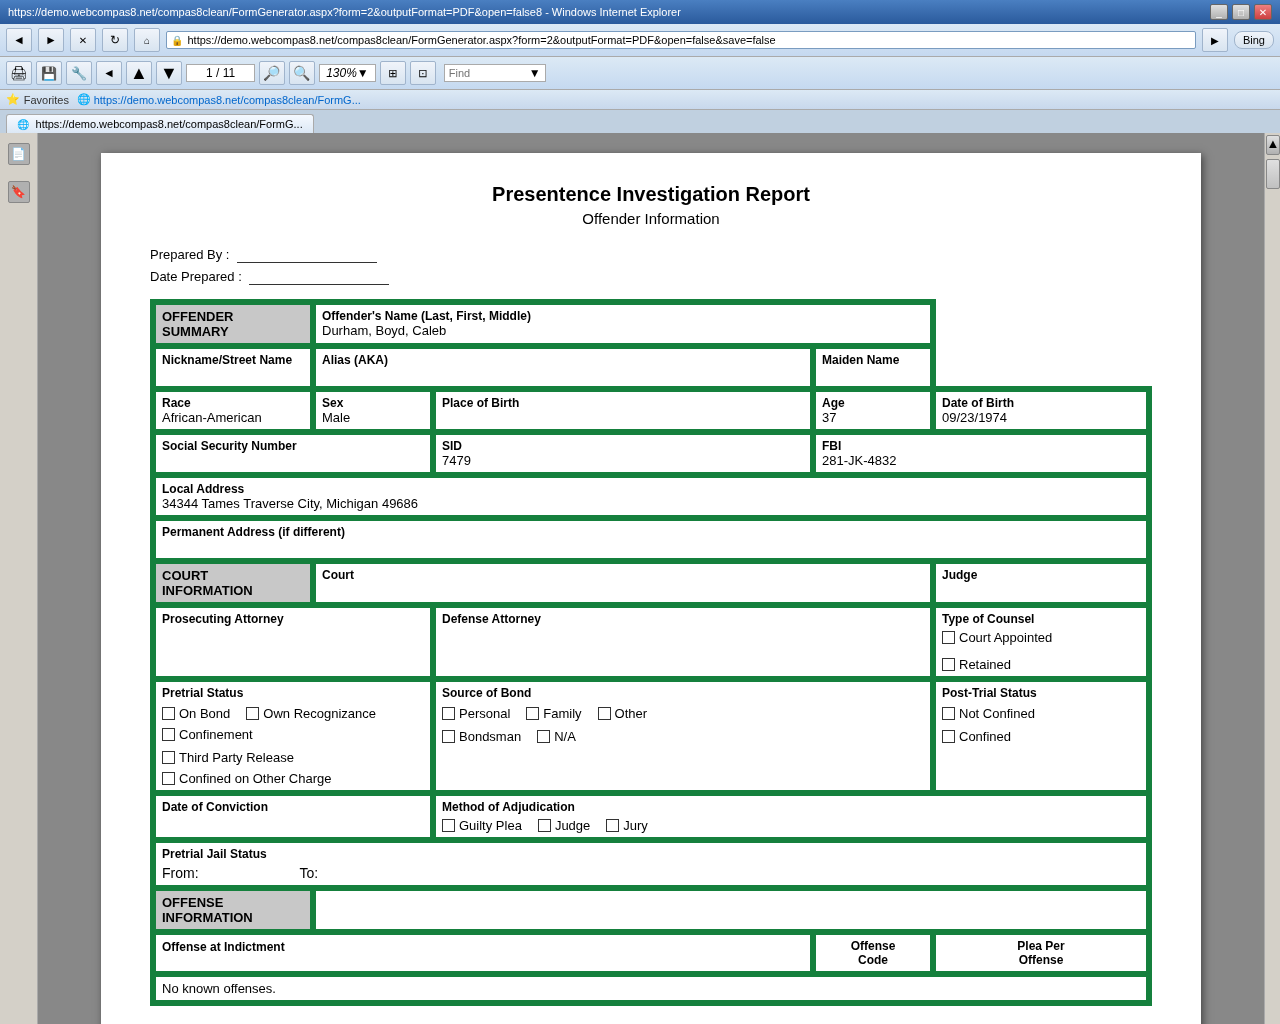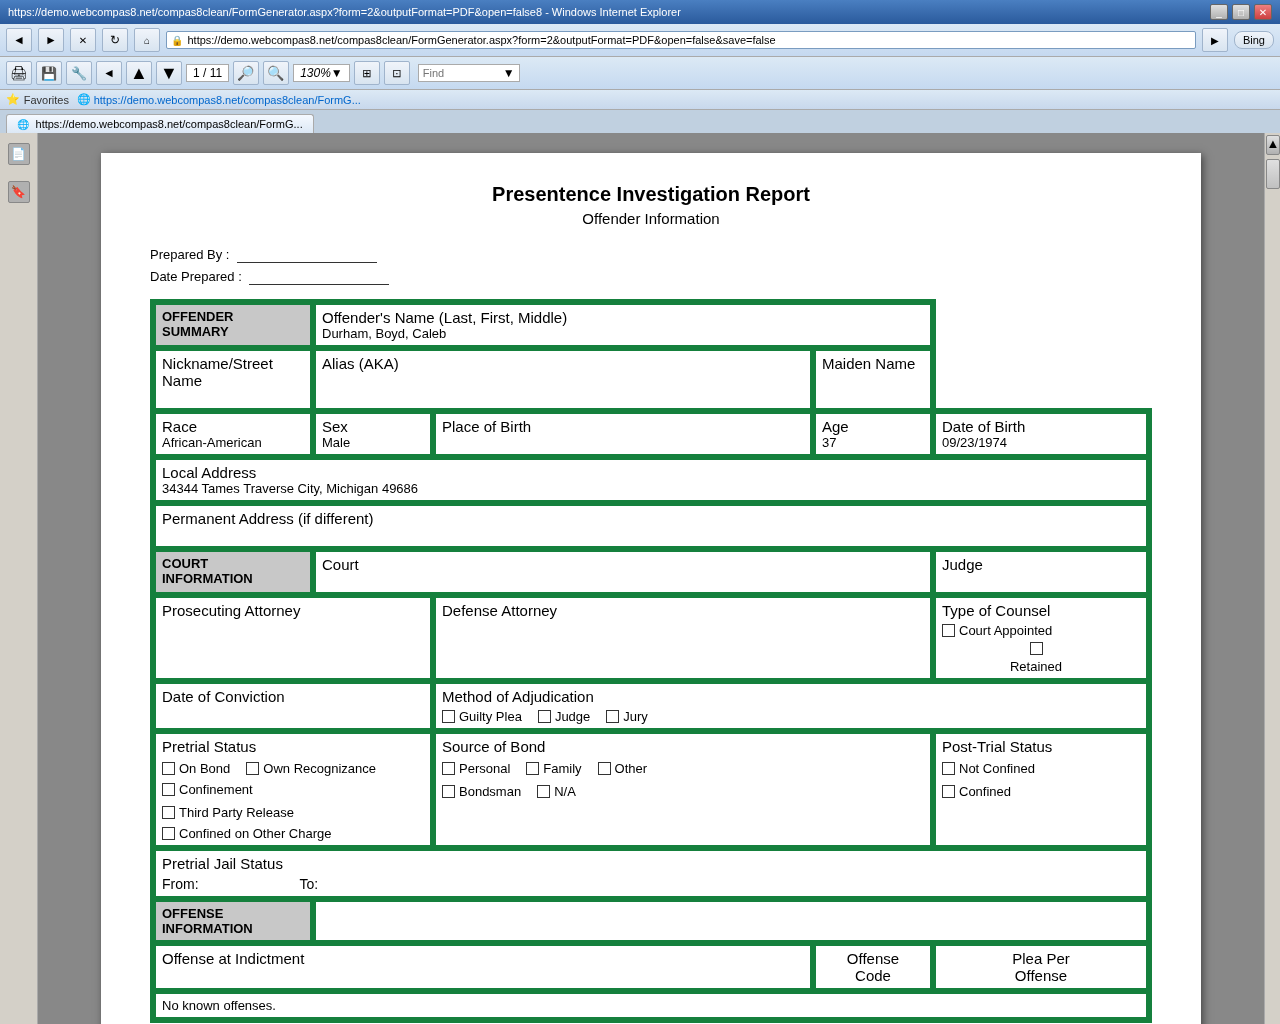--- a/index.html
+++ b/index.html
@@ -166,22 +166,22 @@
       padding: 4px 6px;
       vertical-align: top;
       font-size: 13px;
     }
     .section-header {
       background: #c8c8c8;
       font-weight: bold;
       font-size: 14px;
     }
     .field-label {
-      font-weight: normal;
-      font-size: 15px;
+      font-weight: bold;
+      font-size: 12px;
     }
     .field-value {
       font-size: 13px;
     }
     .checkbox-row {
       display: flex;
       align-items: center;
       gap: 6px;
       flex-wrap: wrap;
     }
@@ -230,21 +230,21 @@
   </div>
 </div>
 
 <div class="browser-toolbar" style="gap:4px;">
   <div class="nav-btn" style="font-size:14px;">🖨</div>
   <div class="nav-btn" style="font-size:13px;">💾</div>
   <div class="nav-btn" style="font-size:13px;">🔧</div>
   <div class="nav-btn">◄</div>
   <div class="nav-btn" style="font-size:18px;">▲</div>
   <div class="nav-btn" style="font-size:18px;">▼</div>
-  <div style="display:flex; align-items:center; background:white; border:1px solid #aaa; padding:1px 6px; font-size:12px;">
+  <div style="display:flex; align-items:center; background:white; border:1px solid #aaa; padding:1px 19px; font-size:12px;">
     <span>1 / 11</span>
   </div>
   <div class="nav-btn" style="font-size:14px;">🔎</div>
   <div class="nav-btn" style="font-size:14px;">🔍</div>
   <div style="display:flex; align-items:center; background:white; border:1px solid #aaa; padding:1px 6px; font-size:12px;font-style:italic;">
     <span>130%</span>
     <span> ▼</span>
   </div>
   <div class="nav-btn" style="font-size:11px;">⊞</div>
   <div class="nav-btn" style="font-size:11px;">⊡</div>
@@ -337,20 +337,34 @@
           <td style="width:120px;">
             <div class="field-label">Age</div>
             <div class="field-value">37</div>
           </td>
           <td>
             <div class="field-label">Date of Birth</div>
             <div class="field-value">09/23/1974</div>
           </td>
         </tr>
 
+        <tr>
+          <td colspan="2">
+            <div class="field-label">Social Security Number</div>
+            <div>&nbsp;</div>
+          </td>
+          <td>
+            <div class="field-label">SID</div>
+            <div class="field-value">7479</div>
+          </td>
+          <td colspan="2">
+            <div class="field-label">FBI</div>
+            <div class="field-value">281-JK-4832</div>
+          </td>
+        </tr>
 
         <tr>
           <td colspan="5">
             <div class="field-label">Local Address</div>
             <div class="field-value">34344 Tames  Traverse City, Michigan  49686</div>
           </td>
         </tr>
 
         <tr>
           <td colspan="5">
@@ -381,23 +395,97 @@
             <div class="field-label">Defense Attorney</div>
             <div>&nbsp;</div>
           </td>
           <td>
             <div class="field-label">Type of Counsel</div>
             <div style="margin-top:4px;">
               <div class="checkbox-item">
                 <span class="cb"></span>
                 <span>Court Appointed</span>
               </div>
-              <div class="checkbox-item" style="margin-top:4px;flex-direction:column;">
+              <div class="checkbox-item" style="margin-top:12px;">
                 <span class="cb"></span>
                 <span>Retained</span>
+              </div>
+            </div>
+          </td>
+        </tr>
+
+        <tr>
+          <td colspan="2" class="pretrial-cell">
+            <div class="field-label">Pretrial Status</div>
+            <div style="margin-top:6px;">
+              <div class="checkbox-row" style="margin-bottom:8px;">
+                <div class="checkbox-item">
+                  <span class="cb"></span>
+                  <span>On Bond</span>
+                </div>
+                <div class="checkbox-item">
+                  <span class="cb"></span>
+                  <span>Own Recognizance</span>
+                </div>
+                <div class="checkbox-item">
+                  <span class="cb"></span>
+                  <span>Confinement</span>
+                </div>
+              </div>
+              <div class="checkbox-row">
+                <div class="checkbox-item">
+                  <span class="cb"></span>
+                  <span>Third Party Release</span>
+                </div>
+                <div class="checkbox-item">
+                  <span class="cb"></span>
+                  <span>Confined on Other Charge</span>
+                </div>
+              </div>
+            </div>
+          </td>
+          <td colspan="2" class="pretrial-cell">
+            <div class="field-label">Source of Bond</div>
+            <div style="margin-top:6px;">
+              <div class="checkbox-row" style="margin-bottom:8px;">
+                <div class="checkbox-item">
+                  <span class="cb"></span>
+                  <span>Personal</span>
+                </div>
+                <div class="checkbox-item">
+                  <span class="cb"></span>
+                  <span>Family</span>
+                </div>
+                <div class="checkbox-item">
+                  <span class="cb"></span>
+                  <span>Other</span>
+                </div>
+              </div>
+              <div class="checkbox-row">
+                <div class="checkbox-item">
+                  <span class="cb"></span>
+                  <span>Bondsman</span>
+                </div>
+                <div class="checkbox-item">
+                  <span class="cb"></span>
+                  <span>N/A</span>
+                </div>
+              </div>
+            </div>
+          </td>
+          <td class="pretrial-cell">
+            <div class="field-label">Post-Trial Status</div>
+            <div style="margin-top:6px;">
+              <div class="checkbox-item" style="margin-bottom:8px;">
+                <span class="cb"></span>
+                <span>Not Confined</span>
+              </div>
+              <div class="checkbox-item">
+                <span class="cb"></span>
+                <span>Confined</span>
               </div>
             </div>
           </td>
         </tr>
 
         <tr>
           <td colspan="2">
             <div class="field-label">Date of Conviction</div>
             <div>&nbsp;</div>
           </td>
@@ -408,94 +496,20 @@
                 <span class="cb"></span>
                 <span>Guilty Plea</span>
               </div>
               <div class="checkbox-item">
                 <span class="cb"></span>
                 <span>Judge</span>
               </div>
               <div class="checkbox-item">
                 <span class="cb"></span>
                 <span>Jury</span>
-              </div>
-            </div>
-          </td>
-        </tr>
-
-        <tr>
-          <td colspan="2" class="pretrial-cell">
-            <div class="field-label">Pretrial Status</div>
-            <div style="margin-top:6px;">
-              <div class="checkbox-row" style="margin-bottom:8px;">
-                <div class="checkbox-item">
-                  <span class="cb"></span>
-                  <span>On Bond</span>
-                </div>
-                <div class="checkbox-item">
-                  <span class="cb"></span>
-                  <span>Own Recognizance</span>
-                </div>
-                <div class="checkbox-item">
-                  <span class="cb"></span>
-                  <span>Confinement</span>
-                </div>
-              </div>
-              <div class="checkbox-row">
-                <div class="checkbox-item">
-                  <span class="cb"></span>
-                  <span>Third Party Release</span>
-                </div>
-                <div class="checkbox-item">
-                  <span class="cb"></span>
-                  <span>Confined on Other Charge</span>
-                </div>
-              </div>
-            </div>
-          </td>
-          <td colspan="2" class="pretrial-cell">
-            <div class="field-label">Source of Bond</div>
-            <div style="margin-top:6px;">
-              <div class="checkbox-row" style="margin-bottom:8px;">
-                <div class="checkbox-item">
-                  <span class="cb"></span>
-                  <span>Personal</span>
-                </div>
-                <div class="checkbox-item">
-                  <span class="cb"></span>
-                  <span>Family</span>
-                </div>
-                <div class="checkbox-item">
-                  <span class="cb"></span>
-                  <span>Other</span>
-                </div>
-              </div>
-              <div class="checkbox-row">
-                <div class="checkbox-item">
-                  <span class="cb"></span>
-                  <span>Bondsman</span>
-                </div>
-                <div class="checkbox-item">
-                  <span class="cb"></span>
-                  <span>N/A</span>
-                </div>
-              </div>
-            </div>
-          </td>
-          <td class="pretrial-cell">
-            <div class="field-label">Post-Trial Status</div>
-            <div style="margin-top:6px;">
-              <div class="checkbox-item" style="margin-bottom:8px;">
-                <span class="cb"></span>
-                <span>Not Confined</span>
-              </div>
-              <div class="checkbox-item">
-                <span class="cb"></span>
-                <span>Confined</span>
               </div>
             </div>
           </td>
         </tr>
 
         <tr>
           <td colspan="5">
             <div class="field-label">Pretrial Jail Status</div>
             <div style="margin-top:4px; font-size:14px;">
               <span>From:</span>

